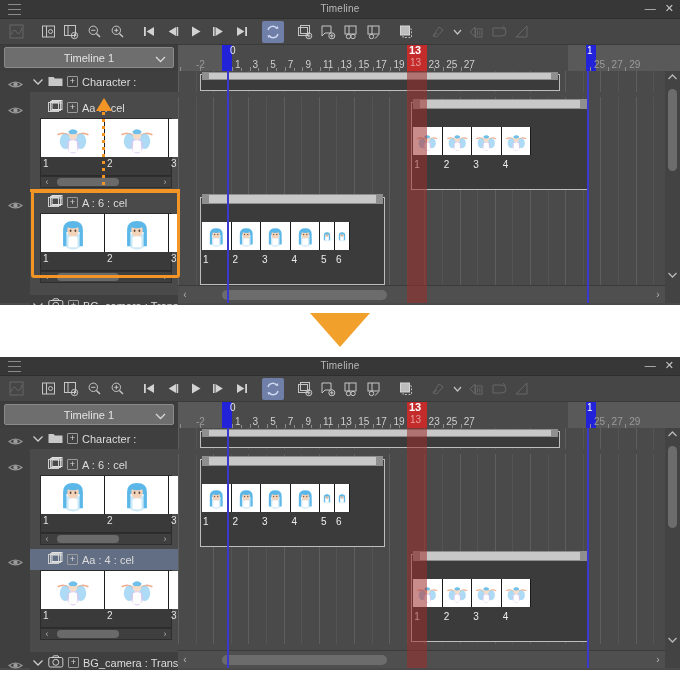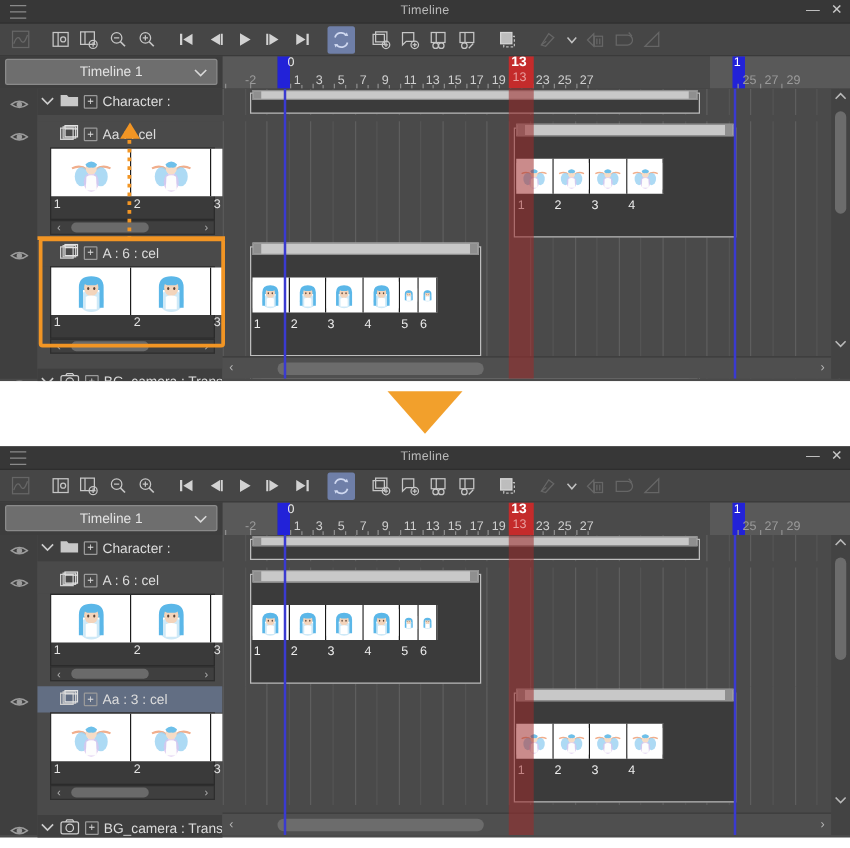--- a/index.html
+++ b/index.html
@@ -1266,21 +1266,21 @@
         <div class="lrow" style="top: 121px;">
           <div class="lhead selhi" style="background: rgb(98, 110, 131);">
             <span style="width: 10px; flex: 0 0 auto;"></span>
             <span style="flex: 0 0 auto;"><svg width="15" height="13" viewBox="0 0 15 13">
                 <rect x="0.5" y="2.5" width="10" height="9" fill="none" stroke="#cfcfcf"></rect>
                 <rect x="2.5" y="1.5" width="10" height="9" fill="none" stroke="#cfcfcf"></rect>
                 <rect x="4" y="0.5" width="10" height="9" fill="none" stroke="#e2e2e2"></rect>
                 <line x1="4" y1="3" x2="14" y2="3" stroke="#e2e2e2"></line>
               </svg></span>
             <span class="plusbox">+</span>
-            <span style="overflow: hidden; text-overflow: clip;">Aa : 3 : cel</span>
+            <span style="overflow: hidden; text-overflow: clip;">Aa : 4 : cel</span>
           </div>
           <div class="thumbstrip" style="margin-top: 0px;">
             <div class="thumbcell" style="left: 0px; width: 64px;">
               <div style="display: flex; align-items: center; justify-content: center; height: 100%;">
                 <svg width="44" height="34" viewBox="0 0 40 30" class="figbot">
                   <rect width="40" height="30" fill="#ffffff"></rect>
                   <path d="M6 12 Q12 9 17 13" stroke="#f0ae8c" stroke-width="1.6" fill="none"></path>
                   <path d="M34 12 Q28 9 23 13" stroke="#f0ae8c" stroke-width="1.6" fill="none"></path>
                   <ellipse cx="13" cy="18" rx="5" ry="7" fill="#9fd4f2" opacity="0.85"></ellipse>
                   <ellipse cx="27" cy="18" rx="5" ry="7" fill="#9fd4f2" opacity="0.85"></ellipse>

